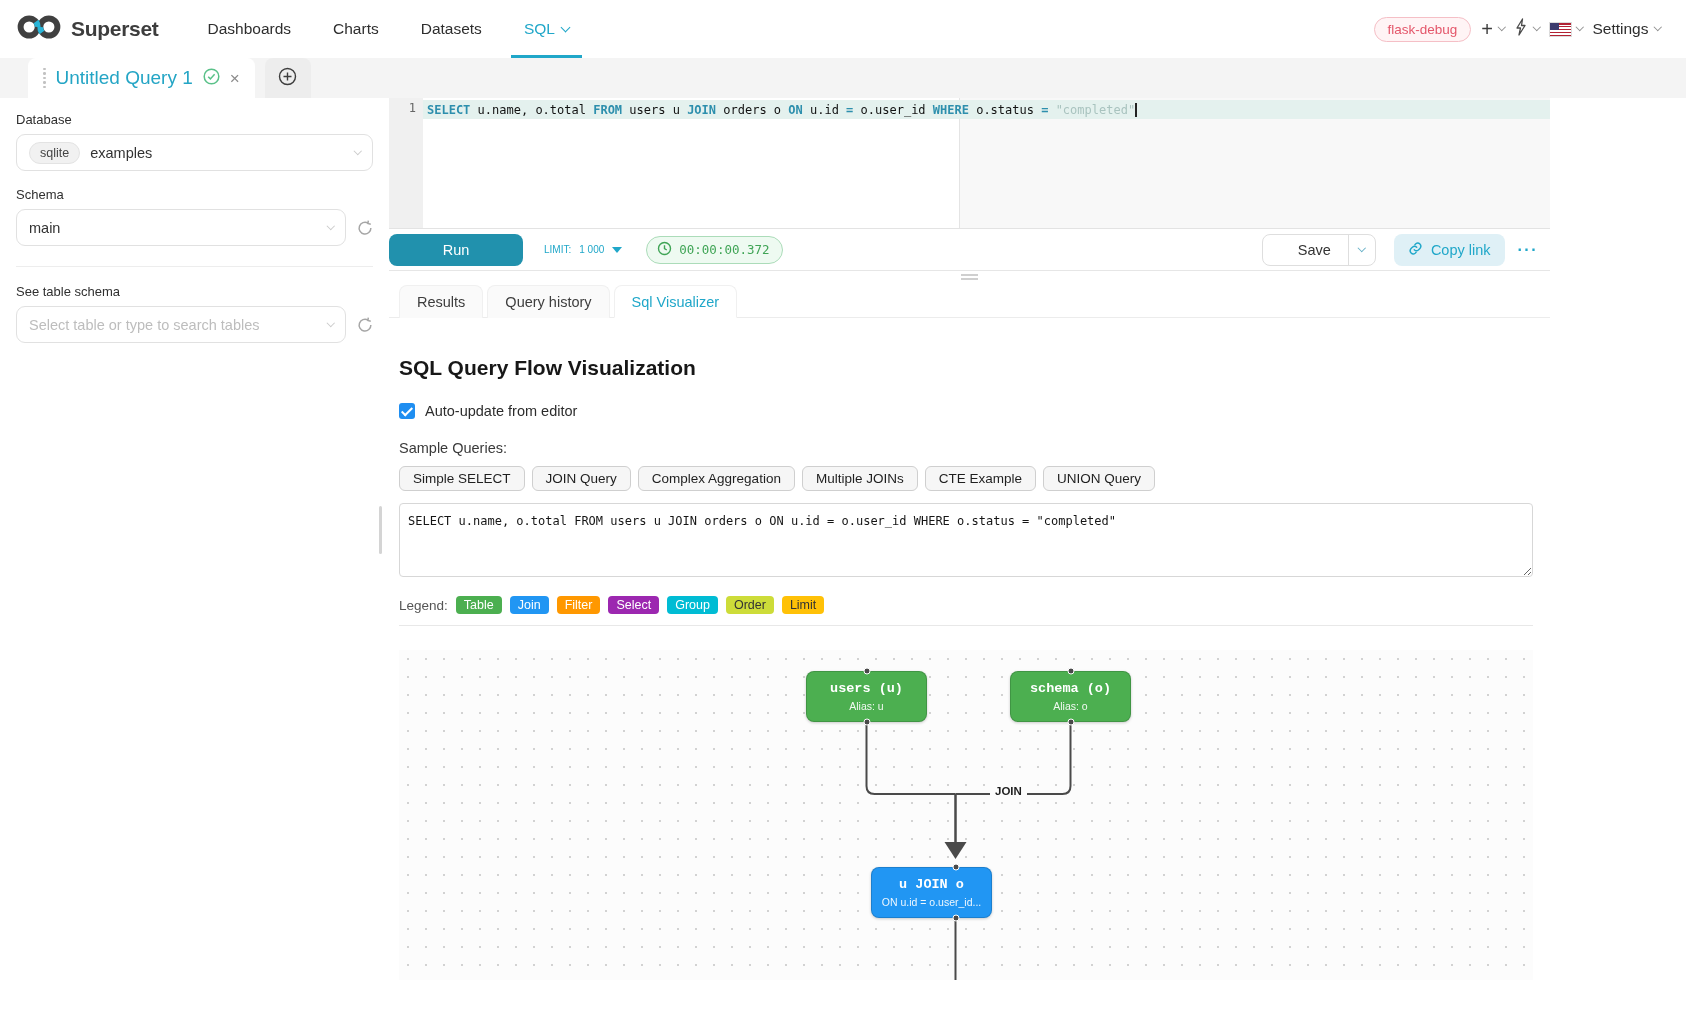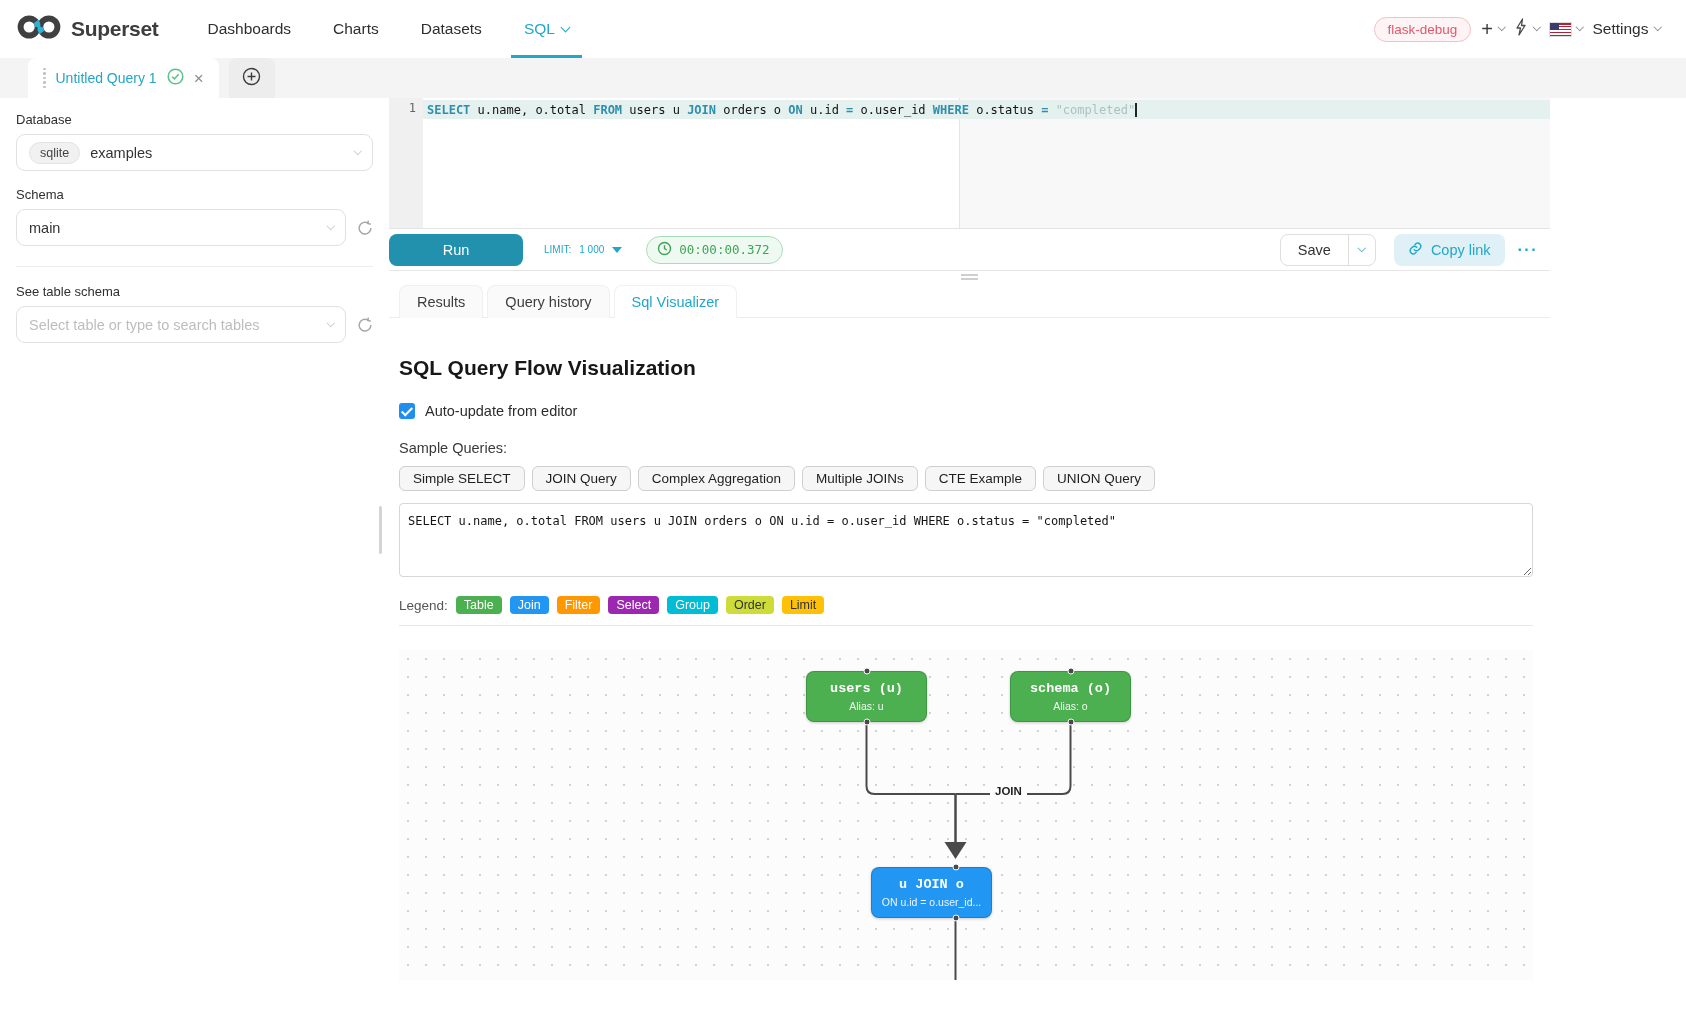--- a/index.html
+++ b/index.html
@@ -23,21 +23,21 @@
   .nav-group { display:flex; align-items:center; gap:6px; color:#3d3d3d; cursor:pointer; }
   .plus-glyph { font-size:20px; font-weight:400; color:#3d3d3d; line-height:1; }
   .settings-label { font-size:15.5px; color:#2e2e2e; }
   .flag { width:21px; height:13px; background:repeating-linear-gradient(#b22234 0 1.5px,#fff 1.5px 3px); position:relative; box-shadow:0 0 0 1px #dcdcdc; }
   .flag::after { content:''; position:absolute; left:0; top:0; width:9px; height:7px; background:#3c3b6e; }
   
   .tabstrip { height:40px; background:#f4f4f4; display:flex; align-items:stretch; padding-left:28px; }
   .query-tab { background:#fff; border-radius:8px 8px 0 0; display:flex; align-items:center; gap:10px; padding:0 15px; cursor:pointer; }
   .dragdots { display:flex; flex-direction:column; gap:2px; }
   .dragdots i { width:2.5px; height:2.5px; background:#c2c2c2; border-radius:50%; }
-  .qt-label { color:#24a5c5; font-size:14px; }
+  .qt-label { color:#24a5c5; font-size:19px; }
   .close-x { color:#8c8c8c; font-size:17px; line-height:1; cursor:pointer; }
   .add-tab { width:46px; background:#ededed; border-radius:8px 8px 0 0; margin-left:10px; display:flex; align-items:center; justify-content:center; cursor:pointer; }
   
   .workspace { display:flex; width:1550px; align-items:stretch; }
   .sidebar { width:389px; padding:14px 16px 0 16px; flex:none; }
   .fld-label { font-size:13px; color:#2f2f2f; margin-bottom:7px; }
   .sel-row { display:flex; align-items:center; margin-bottom:16px; }
   .sel { flex:1; height:37px; border:1px solid #e1e1e1; border-radius:9px; display:flex; align-items:center; padding:0 12px; gap:10px; font-size:14.5px; color:#333; background:#fff; cursor:pointer; }
   .sel .grow { flex:1; }
   .engine-pill { background:#f1f1f1; border:1px solid #e3e3e3; border-radius:11px; padding:3px 10px; font-size:12.5px; color:#444; }
@@ -57,21 +57,21 @@
   .pl { color:#121212; }
   .str { color:#a9c3bf; }
   .cursor { display:inline-block; width:1.5px; height:14px; background:#222; vertical-align:middle; }
   
   .toolbar { height:41px; display:flex; align-items:center; padding-right:12px; }
   .run-btn { width:134px; height:32px; background:#2191ad; color:#fff; border:none; border-radius:8px; font-size:14.5px; font-family:"Liberation Sans",sans-serif; cursor:pointer; margin-right:21px; }
   .limit { display:flex; align-items:center; gap:8px; color:#20a7c9; font-size:10px; font-weight:500; margin-right:24px; cursor:pointer; }
   .tri-down { width:0; height:0; border-left:5px solid transparent; border-right:5px solid transparent; border-top:6px solid #20a7c9; }
   .timer { display:inline-flex; align-items:center; gap:7px; border:1px solid #abdcb9; background:#eefaf1; color:#3fa455; border-radius:15px; padding:4px 12px 4px 10px; font-family:"DejaVu Sans Mono",monospace; font-size:12.5px; }
   .tb-spacer { flex:1; }
-  .save-split { display:flex; border:1px solid #dedede; border-radius:8px; height:32px; background:#fff; overflow:hidden; }
+  .save-split { display:flex; border:1px solid #dedede; border-radius:8px; height:32px; background:#fff; overflow:hidden;padding-left:18px; }
   .save-main { padding:0 17px; display:flex; align-items:center; font-size:14.5px; color:#333; cursor:pointer; }
   .save-caret { width:27px; display:flex; align-items:center; justify-content:center; border-left:1px solid #dedede; color:#63aec6; cursor:pointer; }
   .copylink { margin-left:18px; height:32px; background:#dff0f6; border:none; border-radius:8px; color:#20a7c9; font-size:14.5px; font-family:"Liberation Sans",sans-serif; display:flex; align-items:center; gap:8px; padding:0 14px; cursor:pointer; }
   .more-dots { margin-left:13px; color:#20a7c9; font-size:16px; letter-spacing:1.5px; font-weight:bold; cursor:pointer; }
   .main-divider { height:1px; background:#e6e6e6; }
   .drag-handle { width:17px; height:6px; border-top:2px solid #cfcfcf; border-bottom:2px solid #cfcfcf; margin:3px auto 5px; cursor:row-resize; }
   
   .result-tabs { display:flex; padding-left:10px; border-bottom:1px solid #ececec; }
   .rtab { padding:8px 17px 7px; font-size:14.5px; color:#3d3d3d; background:#fafafa; border:1px solid #f0f0f0; border-bottom:none; border-radius:8px 8px 0 0; margin-right:4px; margin-bottom:-1px; cursor:pointer; }
   .rtab.active { background:#fff; color:#20a7c9; border-bottom:1px solid #fff; }

